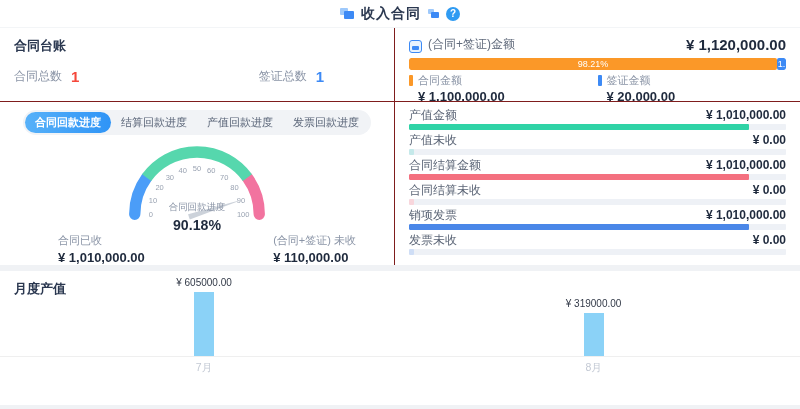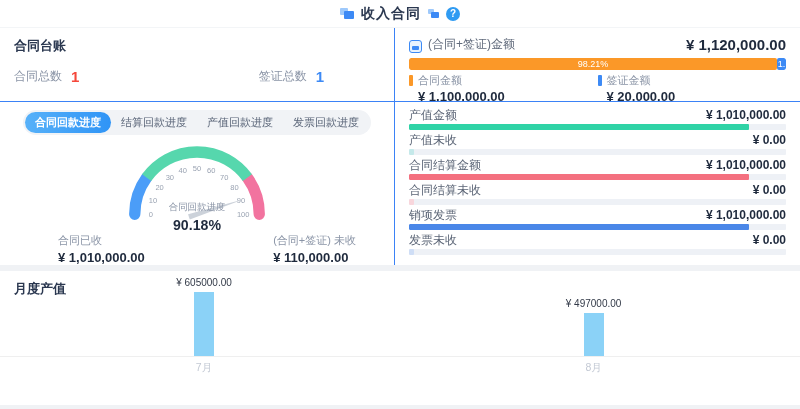--- a/index.html
+++ b/index.html
@@ -11,21 +11,21 @@
   .topbar .title { font-size:14px; font-weight:bold; color:#2b3850; letter-spacing:1px; }
   .ic-folder { position:relative; width:14px; height:11px; display:inline-block; }
   .ic-folder .b1 { position:absolute; left:0; top:0; width:8px; height:7px; background:#9ec9fb; border-radius:1px; }
   .ic-folder .b2 { position:absolute; right:0; bottom:0; width:10px; height:8px; background:#3d8af5; border-radius:1px; }
   .ic-folder.small { width:11px; height:9px; }
   .ic-folder.small .b1 { width:6px; height:5px; }
   .ic-folder.small .b2 { width:8px; height:6px; }
   .ic-help { width:14px; height:14px; border-radius:50%; background:#2f9bf2; color:#fff; font-size:10px; font-weight:bold; display:inline-flex; align-items:center; justify-content:center; cursor:pointer; }
 
   
-  .top-grid { display:grid; grid-template-columns:394px 1fr; grid-template-rows:73px 163px; gap:1px; background:#3b82f6; width:800px; }
+  .top-grid { display:grid; grid-template-columns:394px 1fr; grid-template-rows:73px 163px; gap:1px; background:#7f1d1d; width:800px; }
   .cell { background:#fff; overflow:hidden; }
 
   
   .ledger { padding:9px 14px; }
   .panel-title { font-size:13px; font-weight:bold; color:#2b3850; }
   .stats { display:flex; align-items:center; margin-top:13px; }
   .stat { display:flex; align-items:center; gap:9px; }
   .stat-label { font-size:12px; color:#8a94a6; }
   .stat-value { font-size:15px; font-weight:bold; }
   .stat + .stat { margin-left:auto; margin-right:56px; }
@@ -237,19 +237,19 @@
 <div class="spacer"></div>
 
 <section class="monthly">
   <div class="chart">
     <div class="bar-group" style="left:25.5%">
       <div class="bar-val">¥ 605000.00</div>
       <div class="bar" style="height: 64px; background: rgb(139, 210, 247);"></div>
       <div class="bar-cat">7月</div>
     </div>
     <div class="bar-group" style="left:74.2%">
-      <div class="bar-val">¥ 497000.00</div>
+      <div class="bar-val">¥ 319000.00</div>
       <div class="bar" style="height: 43px; background: rgb(139, 210, 247);"></div>
       <div class="bar-cat">8月</div>
     </div>
   </div>
   <div class="panel-title">月度产值</div>
 </section>
 
 </body></html>

